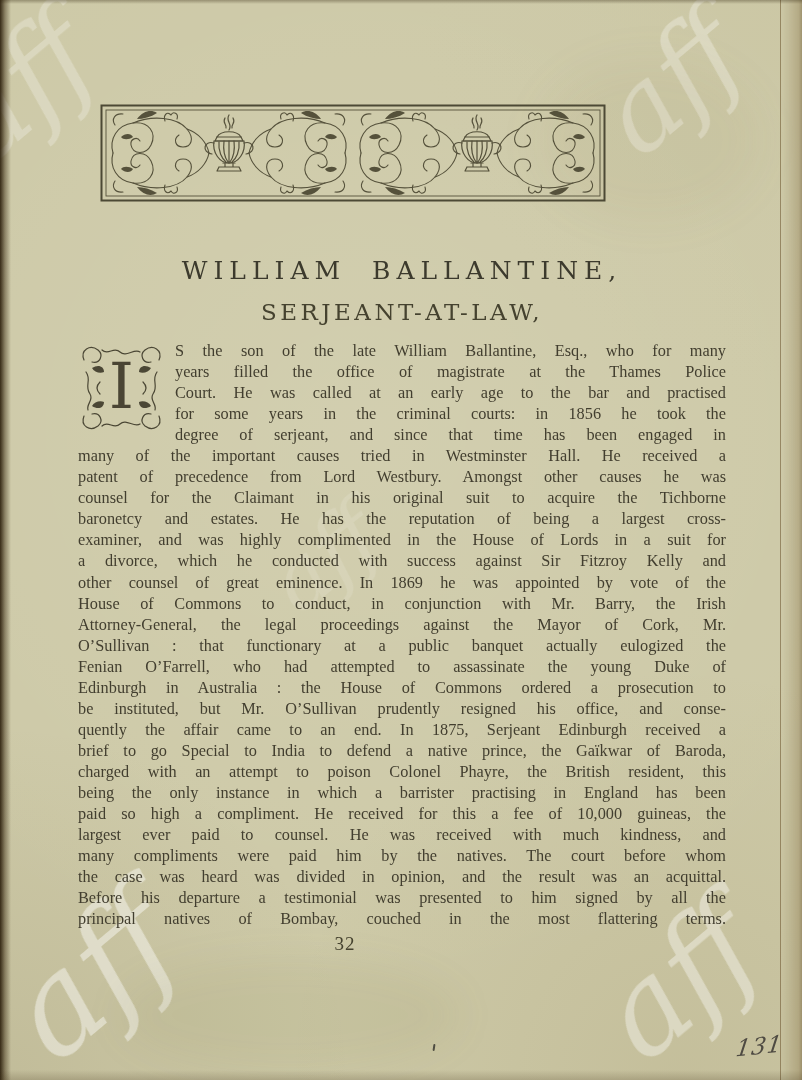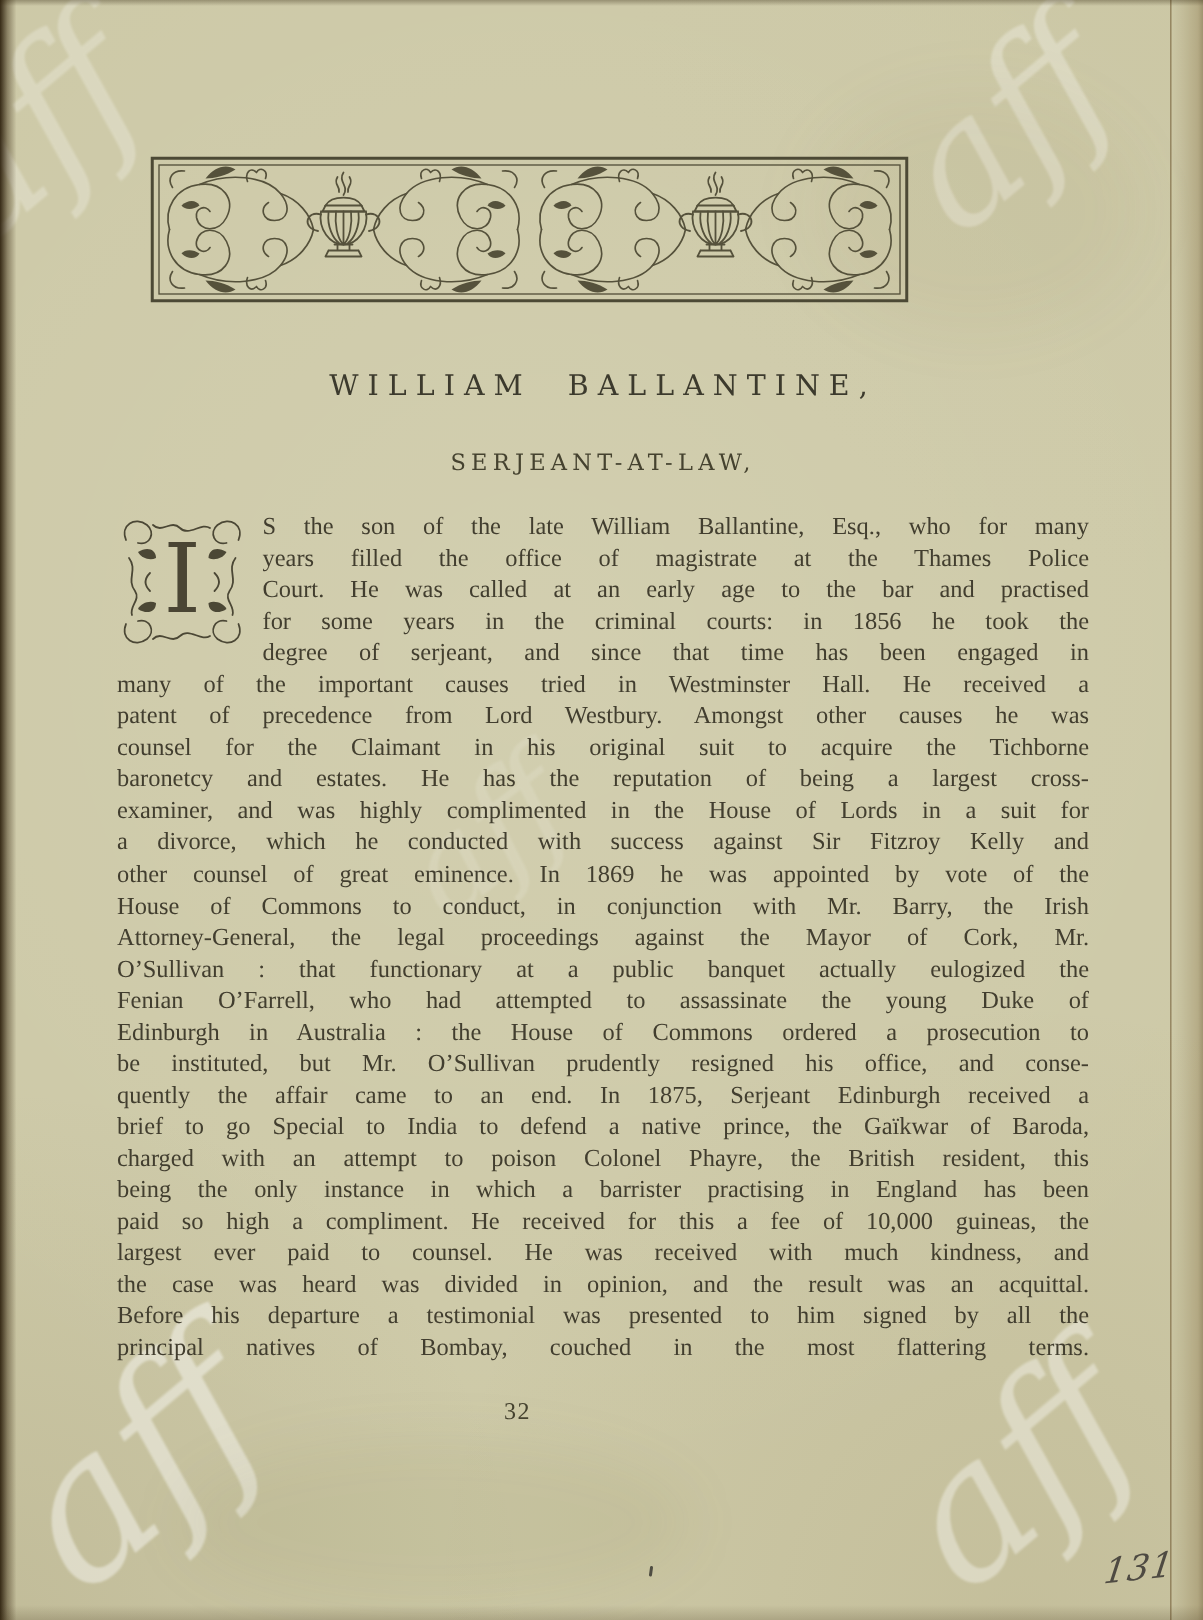--- a/index.html
+++ b/index.html
@@ -35,42 +35,42 @@
   .ghost-tr{left:598px;top:18px;font-size:112px;opacity:0.30;transform:rotate(-40deg);}
   .ghost-mid{left:268px;top:508px;font-size:86px;opacity:0.13;transform:rotate(-38deg);}
   .ghost-bl{left:6px;top:898px;font-size:132px;opacity:0.44;transform:rotate(-40deg);}
   .ghost-br{left:598px;top:908px;font-size:124px;opacity:0.38;transform:rotate(-40deg);}
 
   
   .headpiece{position:absolute;left:100px;top:104px;width:506px;height:98px;}
   .headpiece svg{display:block;}
 
   .title{
-    position:absolute;left:78px;top:246px;width:648px;margin:0;
+    position:absolute;left:78px;top:256px;width:648px;margin:0;
     text-align:center;font-family:"DejaVu Serif", serif;font-weight:normal;
-    font-size:19px;letter-spacing:6px;word-spacing:12px;color:#3c3a2d;
+    font-size:25px;letter-spacing:6px;word-spacing:12px;color:#3c3a2d;
   }
   .subtitle{
     position:absolute;left:78px;top:299px;width:648px;margin:0;
     text-align:center;font-family:"DejaVu Serif", serif;font-weight:normal;
-    font-size:15px;letter-spacing:3.5px;color:#45422f;
+    font-size:23px;letter-spacing:3.5px;color:#45422f;
   }
 
   .text-block{
     position:absolute;left:78px;top:340px;width:648px;
     font-size:16.3px;line-height:21.05px;color:#423e2f;
   }
   .dropcap{position:absolute;left:0;top:2px;width:87px;height:92px;}
   .indented{margin-left:97px;}
   .line{text-align:justify;text-align-last:justify;white-space:normal;}
   .last-line{text-align:right;}
 
   .page-number{
     position:absolute;left:255px;top:933px;width:180px;text-align:center;
-    font-size:16px;color:#45422f;letter-spacing:1px;
+    font-size:19px;color:#45422f;letter-spacing:1px;
   }
   .handwritten{
     position:absolute;left:736px;top:1033px;
     font-family:"DejaVu Serif", serif;font-style:italic;font-size:23px;
     color:#4e4a42;transform:rotate(-6deg) skewX(-14deg);letter-spacing:1px;
   }
   .ink-speck{
     position:absolute;left:433px;top:1044px;width:2px;height:7px;
     background:#3a3831;transform:rotate(8deg);border-radius:1px;opacity:0.85;
   }
@@ -186,20 +186,21 @@
         <div class="line">O’Sullivan : that functionary at a public banquet actually eulogized the</div>
         <div class="line">Fenian O’Farrell, who had attempted to assassinate the young Duke of</div>
         <div class="line">Edinburgh in Australia : the House of Commons ordered a prosecution to</div>
         <div class="line">be instituted, but Mr. O’Sullivan prudently resigned his office, and conse-</div>
         <div class="line">quently the affair came to an end. In 1875, Serjeant Edinburgh received a</div>
         <div class="line">brief to go Special to India to defend a native prince, the Gaïkwar of Baroda,</div>
         <div class="line">charged with an attempt to poison Colonel Phayre, the British resident, this</div>
         <div class="line">being the only instance in which a barrister practising in England has been</div>
         <div class="line">paid so high a compliment. He received for this a fee of 10,000 guineas, the</div>
         <div class="line">largest ever paid to counsel. He was received with much kindness, and</div>
+        <div class="line">many compliments were paid him by the natives. The court before whom</div>
         <div class="line">the case was heard was divided in opinion, and the result was an acquittal.</div>
         <div class="line">Before his departure a testimonial was presented to him signed by all the</div>
       </div>
 
     <div class="line last-line">principal natives of Bombay, couched in the most flattering terms.</div>
   </div>
 
   <div class="page-number">32</div>
 
   <div class="handwritten">131</div>

